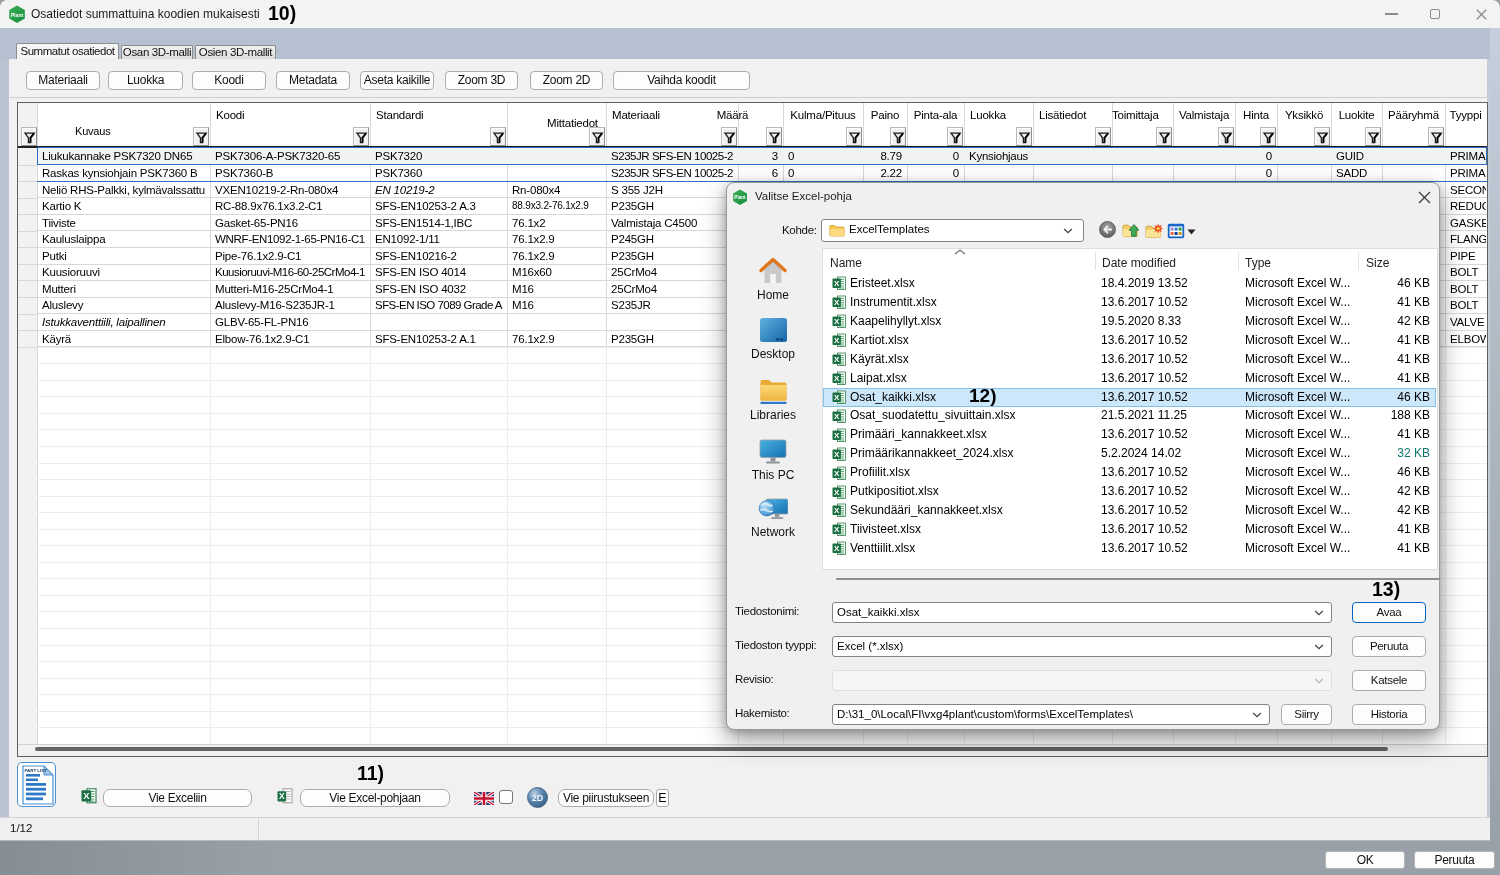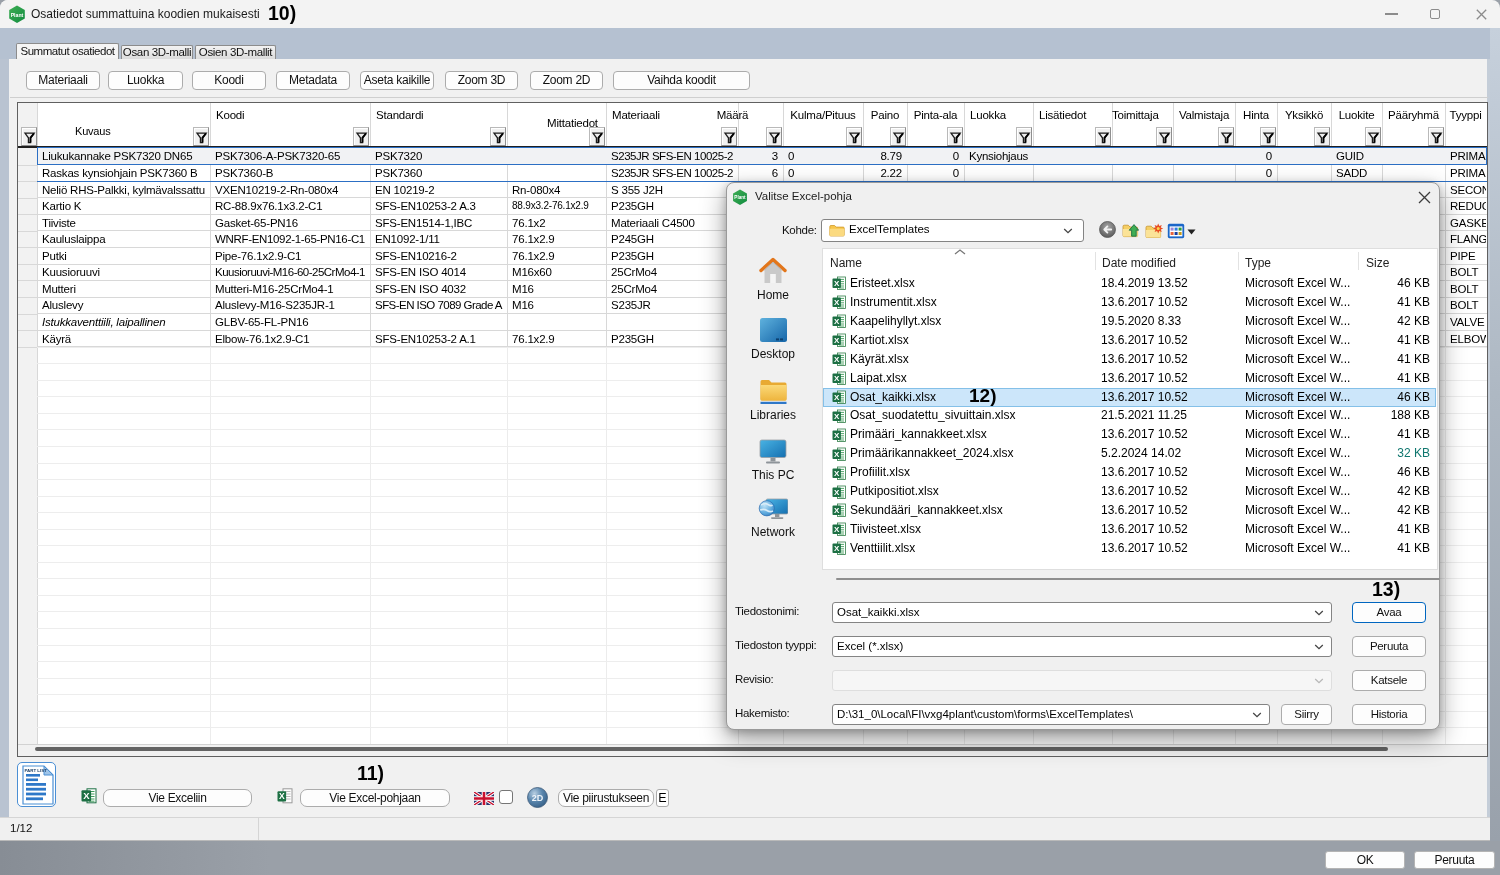--- a/index.html
+++ b/index.html
@@ -238,41 +238,41 @@
 <div class="a" style="left:845px;width:39px;text-align:right;top:63.9px;font-size:11.5px;letter-spacing:-0.20px;color:#000;white-space:nowrap;overflow:hidden;">2.22</div>
 <div class="a" style="left:889px;width:52px;text-align:right;top:63.9px;font-size:11.5px;letter-spacing:-0.20px;color:#000;white-space:nowrap;overflow:hidden;">0</div>
 <div class="a" style="left:1217px;width:37px;text-align:right;top:63.9px;font-size:11.5px;letter-spacing:-0.20px;color:#000;white-space:nowrap;overflow:hidden;">0</div>
 <div class="a" style="left:1318px;width:46px;top:63.9px;font-size:11.5px;letter-spacing:-0.20px;color:#000;white-space:nowrap;overflow:hidden;">SADD</div>
 <div class="a" style="left:1432px;width:36px;top:63.9px;font-size:11.5px;letter-spacing:-0.20px;color:#000;white-space:nowrap;overflow:hidden;">PRIMAR</div>
 <div class="a" style="left:20px;top:78.1px;width:1451px;height:16.55px;"></div>
 <div class="a" style="left:0;top:94.6px;width:19px;height:1px;background:#d8d8d8;"></div>
 <div class="a" style="left:19px;top:94.2px;width:1452px;height:1px;background:#d8d8d8;"></div>
 <div class="a" style="left:24px;width:168px;top:80.5px;font-size:11.5px;letter-spacing:-0.22px;color:#000;white-space:nowrap;overflow:hidden;">Neliö RHS-Palkki, kylmävalssattu</div>
 <div class="a" style="left:197px;width:155px;top:80.5px;font-size:11.5px;letter-spacing:-0.20px;color:#000;white-space:nowrap;overflow:hidden;">VXEN10219-2-Rn-080x4</div>
-<div class="a" style="left:357px;width:132px;top:80.5px;font-size:11.5px;letter-spacing:-0.20px;color:#000;white-space:nowrap;overflow:hidden;">EN 10219-2</div>
+<div class="a" style="left:357px;width:132px;top:80.5px;font-size:11.5px;letter-spacing:-0.20px;color:#000;white-space:nowrap;overflow:hidden;font-style:italic;">EN 10219-2</div>
 <div class="a" style="left:494px;width:94px;top:80.5px;font-size:11.5px;letter-spacing:-0.20px;color:#000;white-space:nowrap;overflow:hidden;">Rn-080x4</div>
 <div class="a" style="left:593px;width:127px;top:80.5px;font-size:11.5px;letter-spacing:-0.20px;color:#000;white-space:nowrap;overflow:hidden;">S 355 J2H</div>
 <div class="a" style="left:1432px;width:36px;top:80.5px;font-size:11.5px;letter-spacing:-0.20px;color:#000;white-space:nowrap;overflow:hidden;">SECOND</div>
 <div class="a" style="left:20px;top:94.7px;width:1451px;height:16.55px;"></div>
 <div class="a" style="left:0;top:111.2px;width:19px;height:1px;background:#d8d8d8;"></div>
 <div class="a" style="left:19px;top:110.8px;width:1452px;height:1px;background:#d8d8d8;"></div>
 <div class="a" style="left:24px;width:168px;top:97.1px;font-size:11.5px;letter-spacing:-0.20px;color:#000;white-space:nowrap;overflow:hidden;">Kartio K</div>
 <div class="a" style="left:197px;width:155px;top:97.1px;font-size:11.5px;letter-spacing:-0.20px;color:#000;white-space:nowrap;overflow:hidden;">RC-88.9x76.1x3.2-C1</div>
 <div class="a" style="left:357px;width:132px;top:97.1px;font-size:11.5px;letter-spacing:-0.20px;color:#000;white-space:nowrap;overflow:hidden;">SFS-EN10253-2 A.3</div>
 <div class="a" style="left:494px;width:94px;top:97.1px;font-size:10px;letter-spacing:-0.20px;color:#000;white-space:nowrap;overflow:hidden;">88.9x3.2-76.1x2.9</div>
 <div class="a" style="left:593px;width:127px;top:97.1px;font-size:11.5px;letter-spacing:-0.20px;color:#000;white-space:nowrap;overflow:hidden;">P235GH</div>
 <div class="a" style="left:1432px;width:36px;top:97.1px;font-size:11.5px;letter-spacing:-0.20px;color:#000;white-space:nowrap;overflow:hidden;">REDUCE</div>
 <div class="a" style="left:20px;top:111.2px;width:1451px;height:16.55px;"></div>
 <div class="a" style="left:0;top:127.8px;width:19px;height:1px;background:#d8d8d8;"></div>
 <div class="a" style="left:19px;top:127.3px;width:1452px;height:1px;background:#d8d8d8;"></div>
 <div class="a" style="left:24px;width:168px;top:113.6px;font-size:11.5px;letter-spacing:-0.20px;color:#000;white-space:nowrap;overflow:hidden;">Tiiviste</div>
 <div class="a" style="left:197px;width:155px;top:113.6px;font-size:11.5px;letter-spacing:-0.20px;color:#000;white-space:nowrap;overflow:hidden;">Gasket-65-PN16</div>
 <div class="a" style="left:357px;width:132px;top:113.6px;font-size:11.5px;letter-spacing:-0.20px;color:#000;white-space:nowrap;overflow:hidden;">SFS-EN1514-1,IBC</div>
 <div class="a" style="left:494px;width:94px;top:113.6px;font-size:11.5px;letter-spacing:-0.20px;color:#000;white-space:nowrap;overflow:hidden;">76.1x2</div>
-<div class="a" style="left:593px;width:127px;top:113.6px;font-size:11.5px;letter-spacing:-0.20px;color:#000;white-space:nowrap;overflow:hidden;">Materiaali C4500</div>
+<div class="a" style="left:593px;width:127px;top:113.6px;font-size:11.5px;letter-spacing:-0.20px;color:#000;white-space:nowrap;overflow:hidden;">Valmistaja C4500</div>
 <div class="a" style="left:1432px;width:36px;top:113.6px;font-size:11.5px;letter-spacing:-0.20px;color:#000;white-space:nowrap;overflow:hidden;">GASKET</div>
 <div class="a" style="left:20px;top:127.8px;width:1451px;height:16.55px;"></div>
 <div class="a" style="left:0;top:144.3px;width:19px;height:1px;background:#d8d8d8;"></div>
 <div class="a" style="left:19px;top:143.9px;width:1452px;height:1px;background:#d8d8d8;"></div>
 <div class="a" style="left:24px;width:168px;top:130.2px;font-size:11.5px;letter-spacing:-0.20px;color:#000;white-space:nowrap;overflow:hidden;">Kauluslaippa</div>
 <div class="a" style="left:197px;width:155px;top:130.2px;font-size:11.5px;letter-spacing:-0.33px;color:#000;white-space:nowrap;overflow:hidden;">WNRF-EN1092-1-65-PN16-C1</div>
 <div class="a" style="left:357px;width:132px;top:130.2px;font-size:11.5px;letter-spacing:-0.20px;color:#000;white-space:nowrap;overflow:hidden;">EN1092-1/11</div>
 <div class="a" style="left:494px;width:94px;top:130.2px;font-size:11.5px;letter-spacing:-0.20px;color:#000;white-space:nowrap;overflow:hidden;">76.1x2.9</div>
 <div class="a" style="left:593px;width:127px;top:130.2px;font-size:11.5px;letter-spacing:-0.20px;color:#000;white-space:nowrap;overflow:hidden;">P245GH</div>
 <div class="a" style="left:1432px;width:36px;top:130.2px;font-size:11.5px;letter-spacing:-0.20px;color:#000;white-space:nowrap;overflow:hidden;">FLANGI</div>

